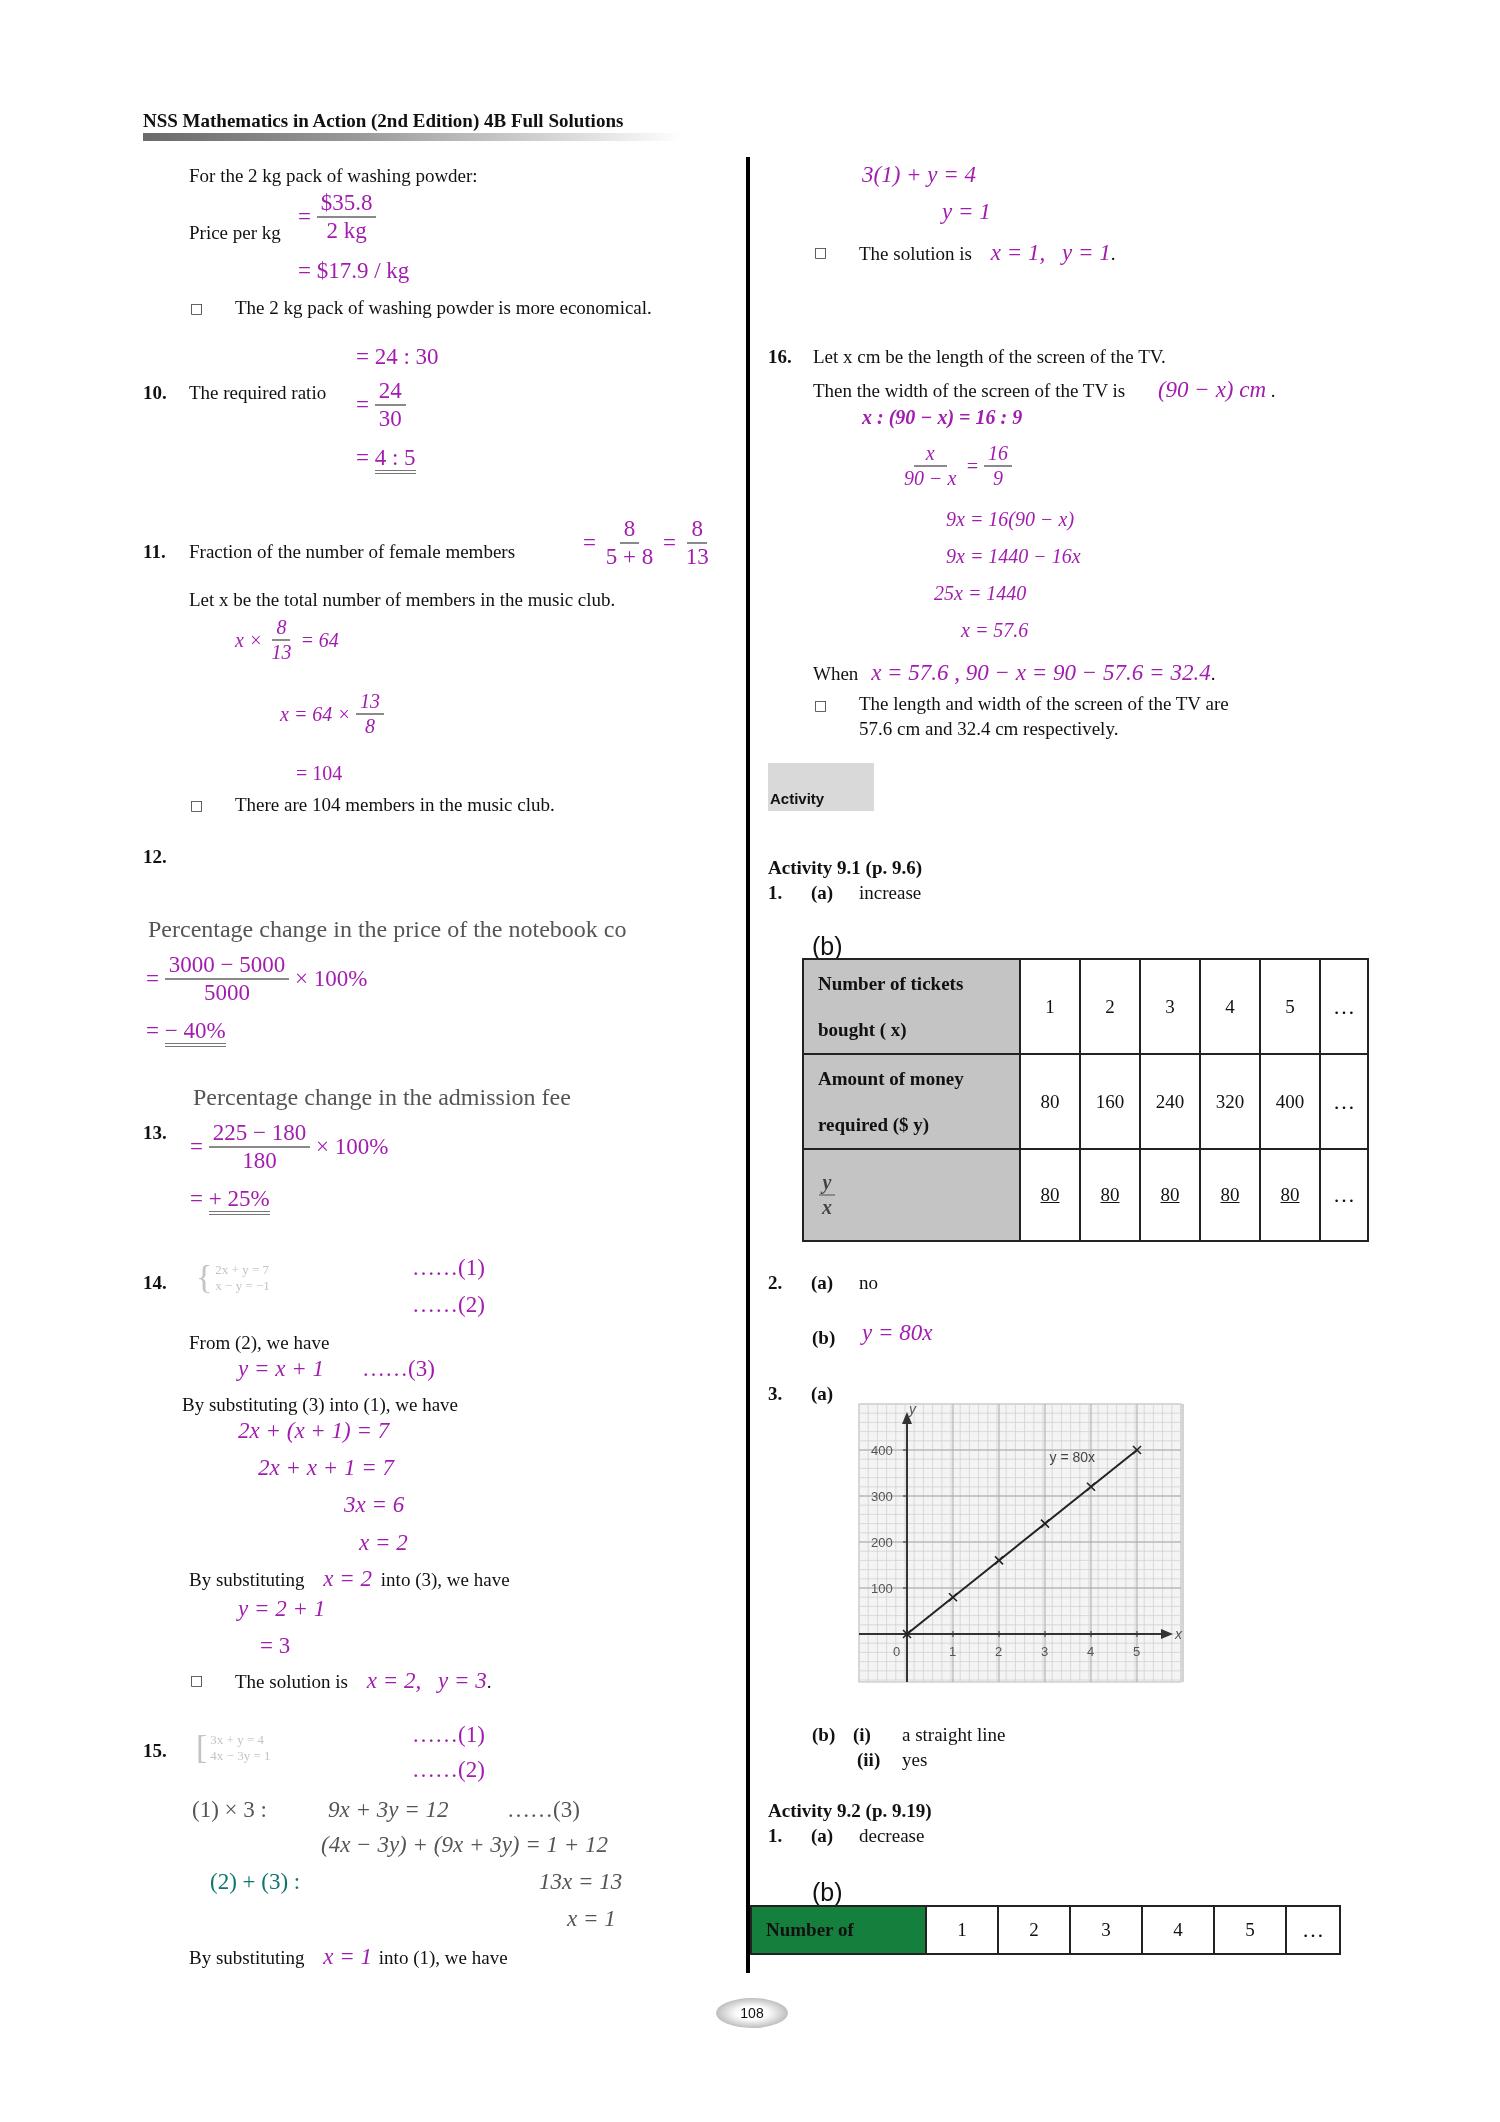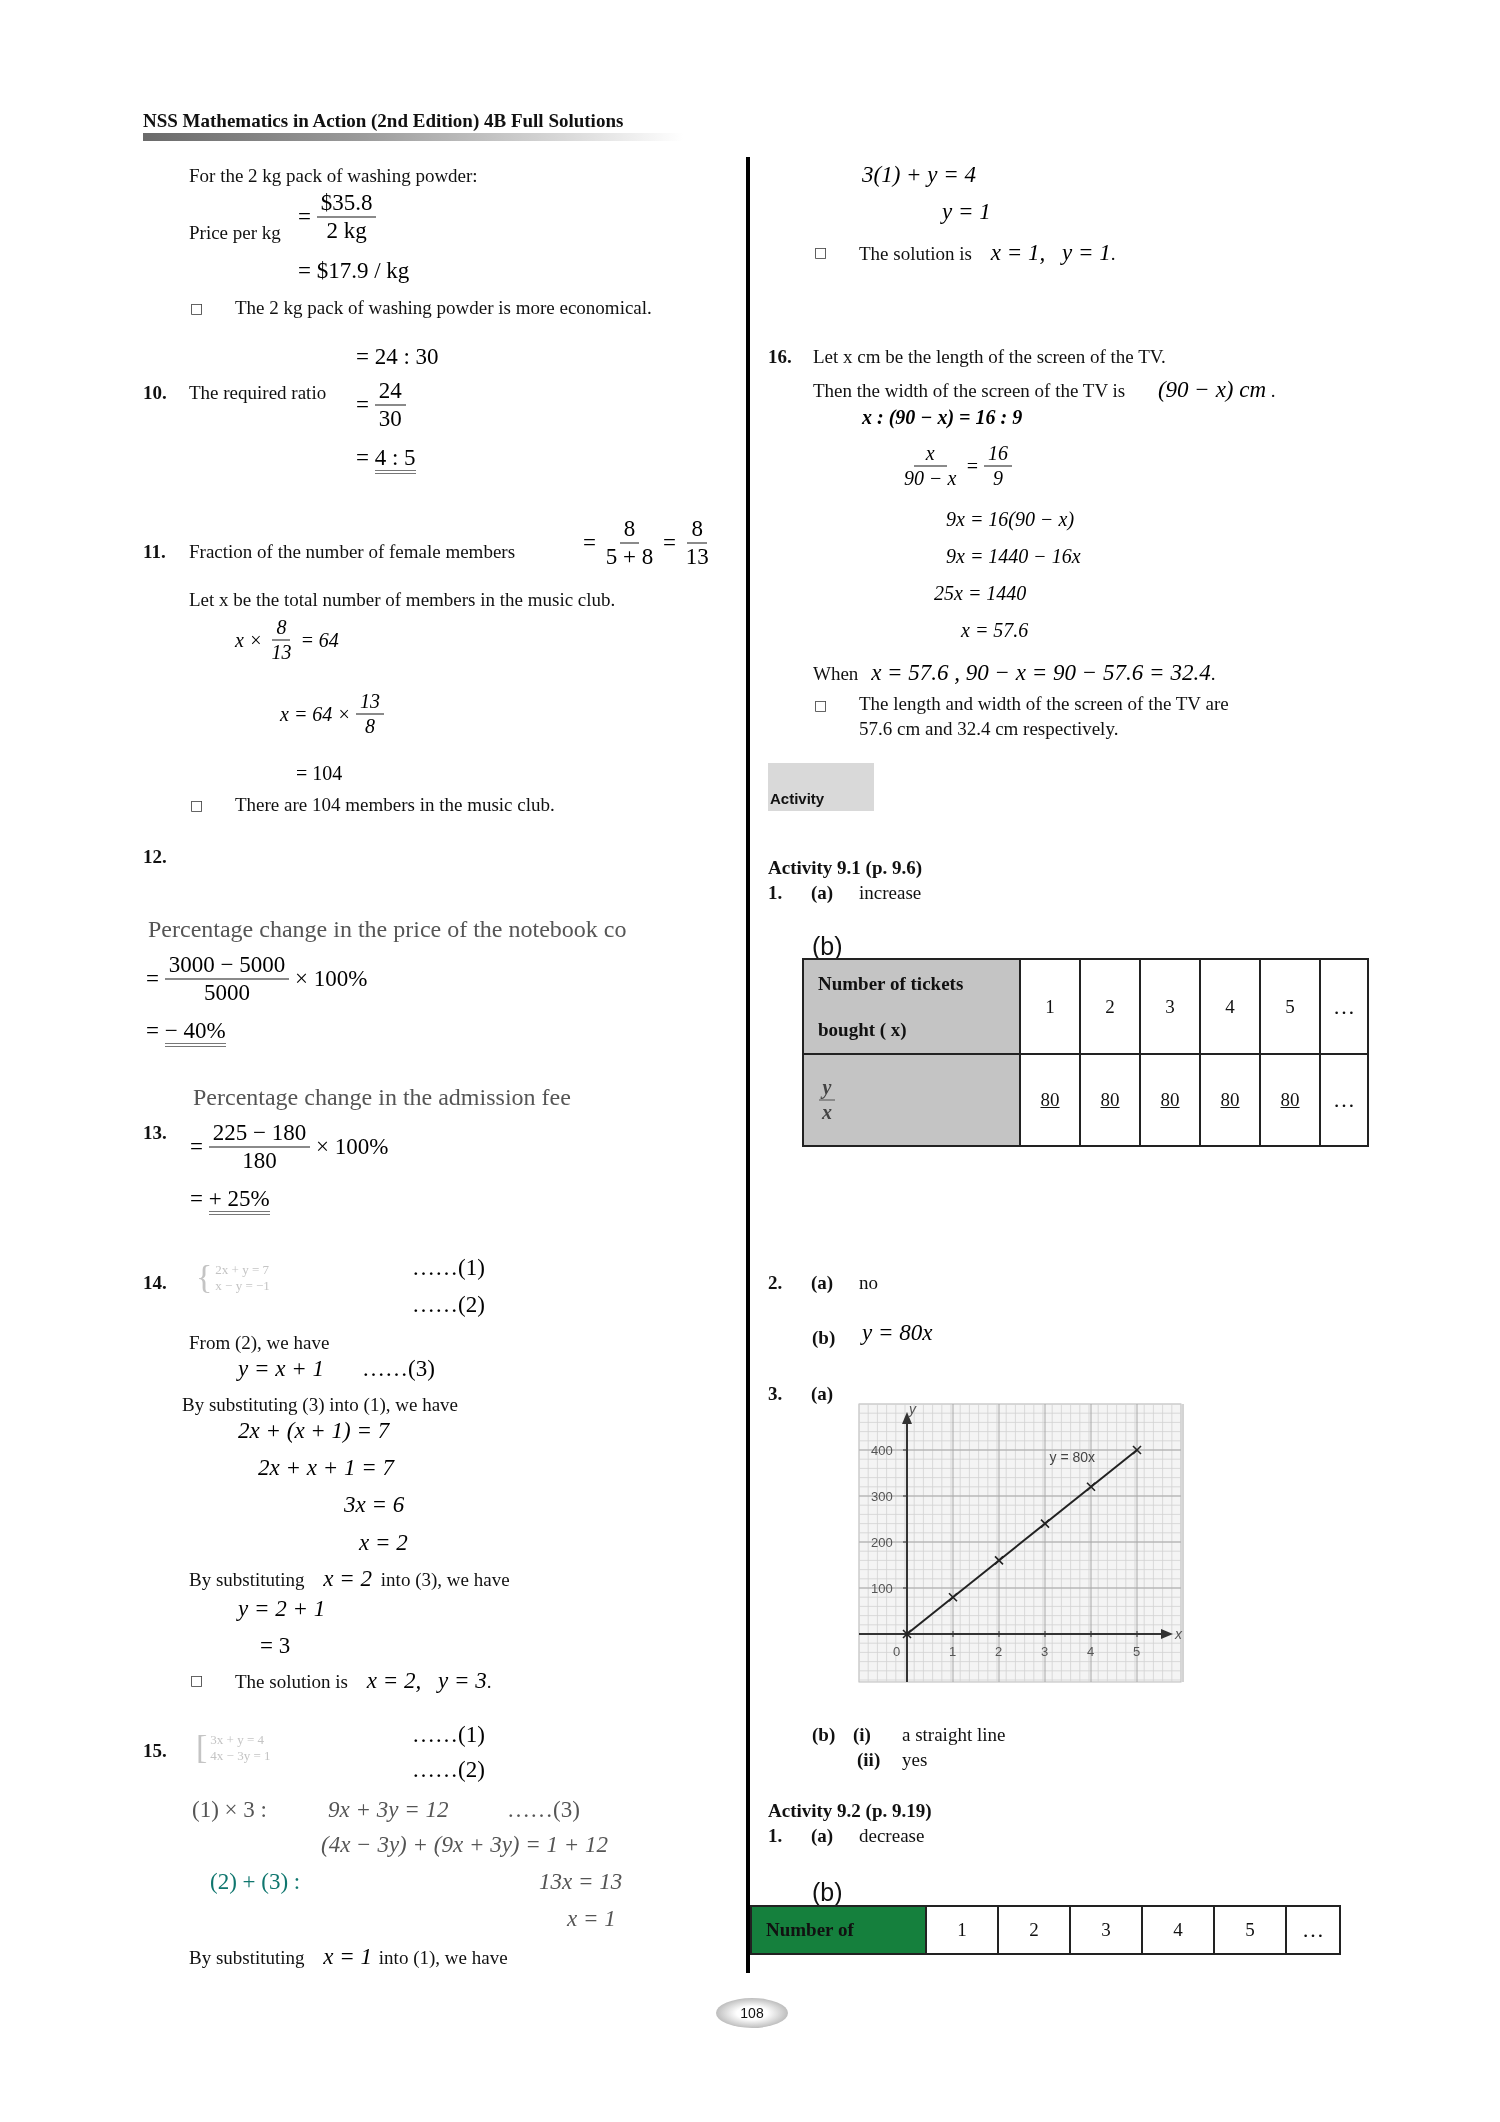--- a/index.html
+++ b/index.html
@@ -3,21 +3,21 @@
 <meta charset="utf-8">
 <style>
   html, body { margin: 0; padding: 0; background: #ffffff; }
   body { width: 1500px; height: 2122px; position: relative; overflow: hidden;
          font-family: "Liberation Serif", serif; color: #111; font-size: 19px; }
   .abs { position: absolute; white-space: nowrap; }
   .hdr-title { left: 143px; top: 110px; font-weight: bold; font-size: 19px; }
   .hdr-bar { left: 143px; top: 133px; width: 540px; height: 8px;
              background: linear-gradient(to right, #6a6a6a 0%, #9a9a9a 40%, #dcdcdc 80%, #ffffff 100%); }
   .divider { left: 746px; top: 157px; width: 4px; height: 1816px; background: #000; }
-  .math { font-family: "Liberation Serif", serif; color: #000000; font-size: 23px; }
+  .math { font-family: "Liberation Serif", serif; color: #a21caf; font-size: 23px; }
   .math-i { font-style: italic; }
   .qnum { font-weight: bold; }
   .bold { font-weight: bold; }
   .frac { display: inline-flex; flex-direction: column; align-items: center; vertical-align: middle; }
   .frac .num { border-bottom: 2px solid #8a8a8a; padding: 0 4px; line-height: 1.15; }
   .frac .den { padding: 0 4px; line-height: 1.15; }
   .dbl { border-bottom: 4px double #777; }
   .activity-tag { left: 768px; top: 763px; width: 106px; height: 48px; background: #d9d9d9; }
   .activity-tag span { position: absolute; left: 2px; bottom: 4px; font-family: "Liberation Sans", sans-serif;
                         font-weight: bold; font-size: 15px; color: #111; }
@@ -243,20 +243,32 @@
       <tr>
     <td class="h">
           <div>Number of tickets</div>
           <div>bought ( x)</div>
         </td>
     <td class="c">1</td>
     <td class="c">2</td>
     <td class="c">3</td>
     <td class="c">4</td>
     <td class="c">5</td>
+    <td class="e">…</td>
+  </tr>
+  <tr>
+    <td class="h">
+          <div>Amount of money</div>
+          <div>required ($  y)</div>
+        </td>
+    <td class="c">80</td>
+    <td class="c">160</td>
+    <td class="c">240</td>
+    <td class="c">320</td>
+    <td class="c">400</td>
     <td class="e">…</td>
   </tr>
   <tr>
     <td class="h" style="line-height:1.3;">
       <span class="frac math math-i" style="color:#444;font-size:20px;">
             <span class="num">y</span>
             <span class="den">x</span>
           </span>
     </td>
     <td class="c"><span class="u80">80</span></td>

